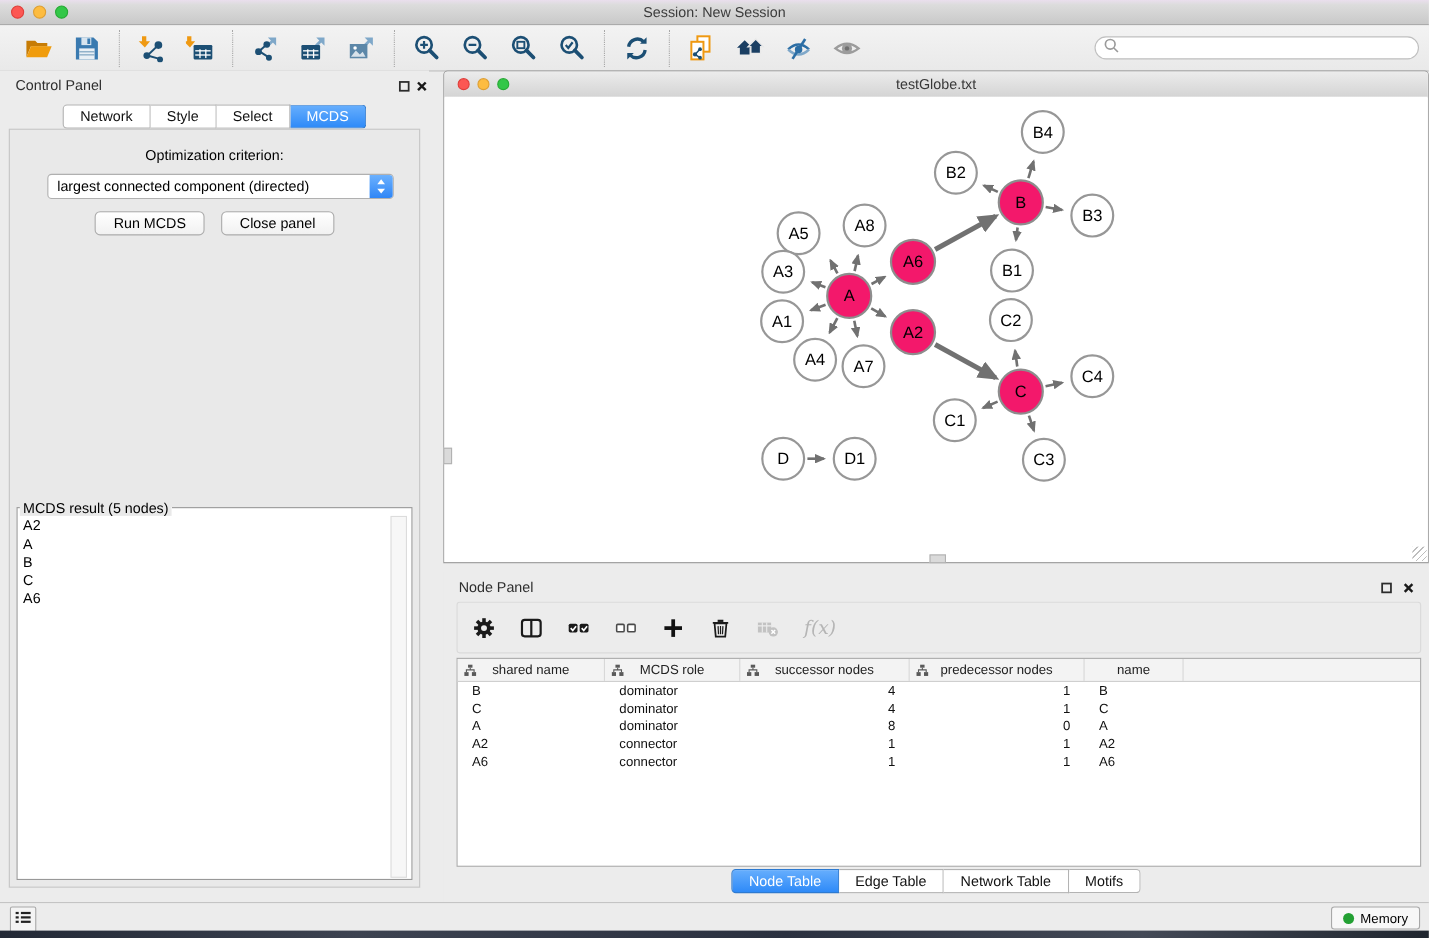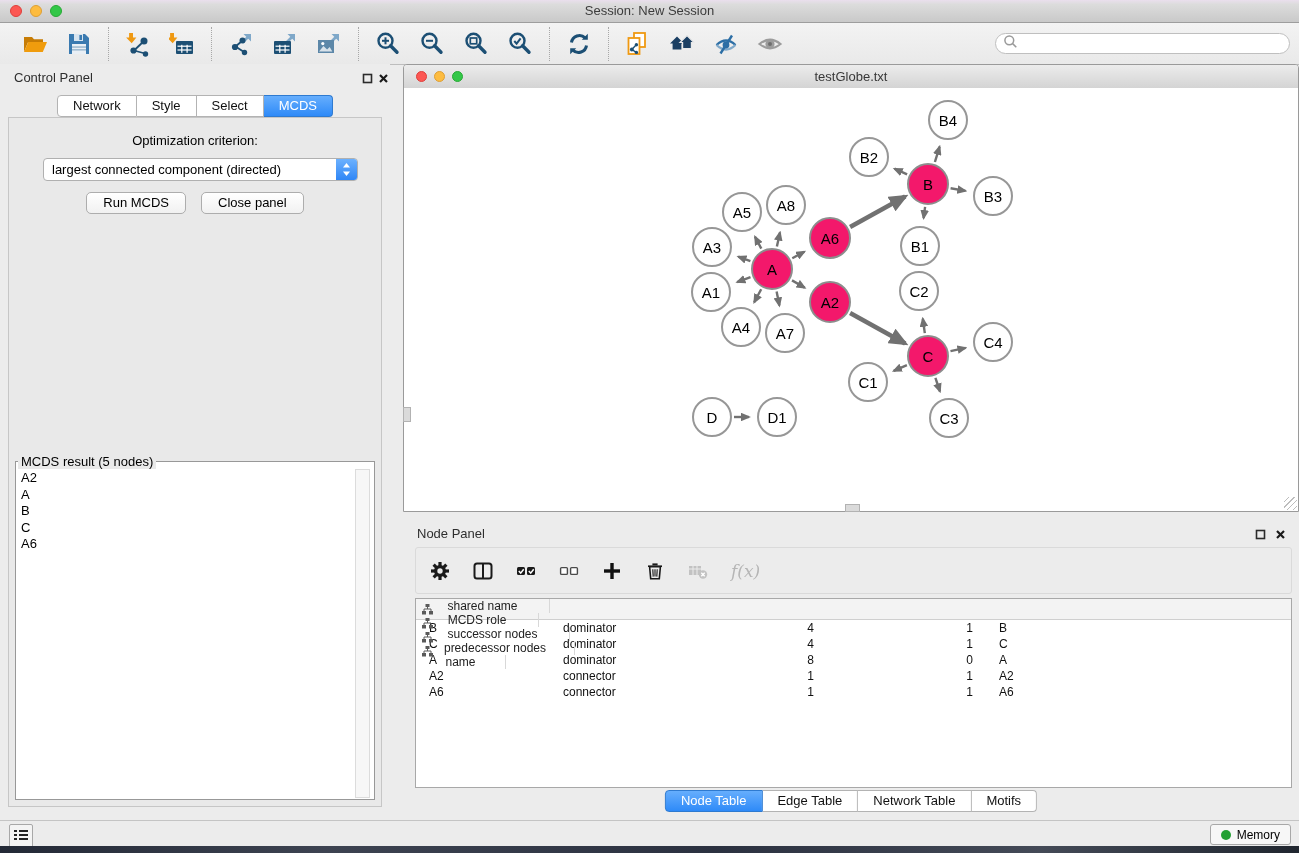--- a/index.html
+++ b/index.html
@@ -59,21 +59,21 @@
   .splitter-left{position:absolute;left:-1px;top:342px;width:6px;height:13px;background:#dadada;border:1px solid #b2b2b2;}
   .splitter-bottom{position:absolute;left:441px;bottom:-1px;width:13px;height:6px;background:#dadada;border:1px solid #b2b2b2;}
   .resize-grip{position:absolute;right:1px;bottom:1px;width:13px;height:13px;background:repeating-linear-gradient(135deg,transparent 0 3px,#bdbdbd 3px 4px);}
 
   
   .table-panel{position:absolute;left:403px;top:520px;width:896px;height:300px;background:#ececec;}
   .tp-toolbar{position:absolute;left:12px;right:7px;top:27px;height:47px;border:1px solid #dadada;border-radius:3px;display:flex;align-items:center;gap:23px;padding-left:14px;box-sizing:border-box;}
   .tpicon{display:flex;align-items:center;justify-content:center;cursor:default;}
   .fx-label{font-family:"DejaVu Serif",serif;font-style:italic;font-size:17px;color:#b5b5b5;}
   .tp-table{position:absolute;left:12px;right:7px;top:78px;height:188px;background:#fff;border:1px solid #a8a8a8;overflow:hidden;}
-  .thead{display:flex;height:21px;background:#f3f3f3;border-bottom:1px solid #cfcfcf;box-sizing:border-box;flex-direction:column;}
+  .thead{display:flex;height:21px;background:#f3f3f3;border-bottom:1px solid #cfcfcf;box-sizing:border-box;}
   .th{position:relative;display:flex;align-items:center;justify-content:center;font-size:12px;color:#222;border-right:1px solid #d8d8d8;box-sizing:border-box;flex:none;}
   .th .hdricon{position:absolute;left:6px;top:5px;}
   .th.filler{flex:1;border-right:none;}
   .trow{display:flex;height:16px;align-items:center;}
   .td{box-sizing:border-box;font-size:12px;color:#111;white-space:nowrap;flex:none;padding:0 13px;}
   .td.r{text-align:right;}
   .tp-tabs{position:absolute;bottom:8px;left:50%;transform:translateX(-50%);}
 
   
   .status-bar{position:absolute;left:0;top:820px;width:100%;height:26px;background:#ececec;border-top:1px solid #c4c4c4;box-sizing:border-box;}
@@ -355,21 +355,21 @@
           <line x1="502.9" y1="277.1" x2="489.7" y2="282.9" stroke="#717171" stroke-width="2.4" marker-end="url(#arr)"></line>
           <line x1="531.4" y1="289.8" x2="536.0" y2="303.5" stroke="#717171" stroke-width="2.4" marker-end="url(#arr)"></line>
           <line x1="330.0" y1="329.0" x2="345.0" y2="329.0" stroke="#717171" stroke-width="2.4" marker-end="url(#arr)"></line>
         </svg>
       <div id="node-layer">
           <div class="gnode" style="left: 524px; top: 12px; width: 40px; height: 40px;">B4</div>
           <div class="gnode" style="left: 445px; top: 49px; width: 40px; height: 40px;">B2</div>
           <div class="gnode pink" style="left: 503px; top: 75px; width: 42px; height: 42px;">B</div>
           <div class="gnode" style="left: 569px; top: 88px; width: 40px; height: 40px;">B3</div>
           <div class="gnode" style="left: 362px; top: 97px; width: 40px; height: 40px;">A8</div>
-          <div class="gnode" style="left: 318px; top: 104px; width: 40px; height: 40px; text-align: center;">A5</div>
+          <div class="gnode" style="left: 302px; top: 104px; width: 40px; height: 40px; text-align: center;">A5</div>
           <div class="gnode pink" style="left: 405px; top: 129px; width: 42px; height: 42px;">A6</div>
           <div class="gnode" style="left: 496px; top: 138px; width: 40px; height: 40px;">B1</div>
           <div class="gnode" style="left: 288px; top: 139px; width: 40px; height: 40px;">A3</div>
           <div class="gnode pink" style="left: 347px; top: 160px; width: 42px; height: 42px;">A</div>
           <div class="gnode" style="left: 495px; top: 183px; width: 40px; height: 40px;">C2</div>
           <div class="gnode" style="left: 287px; top: 184px; width: 40px; height: 40px;">A1</div>
           <div class="gnode pink" style="left: 405px; top: 193px; width: 42px; height: 42px;">A2</div>
           <div class="gnode" style="left: 317px; top: 219px; width: 40px; height: 40px;">A4</div>
           <div class="gnode" style="left: 361px; top: 225px; width: 40px; height: 40px;">A7</div>
           <div class="gnode" style="left: 569px; top: 234px; width: 40px; height: 40px;">C4</div>

